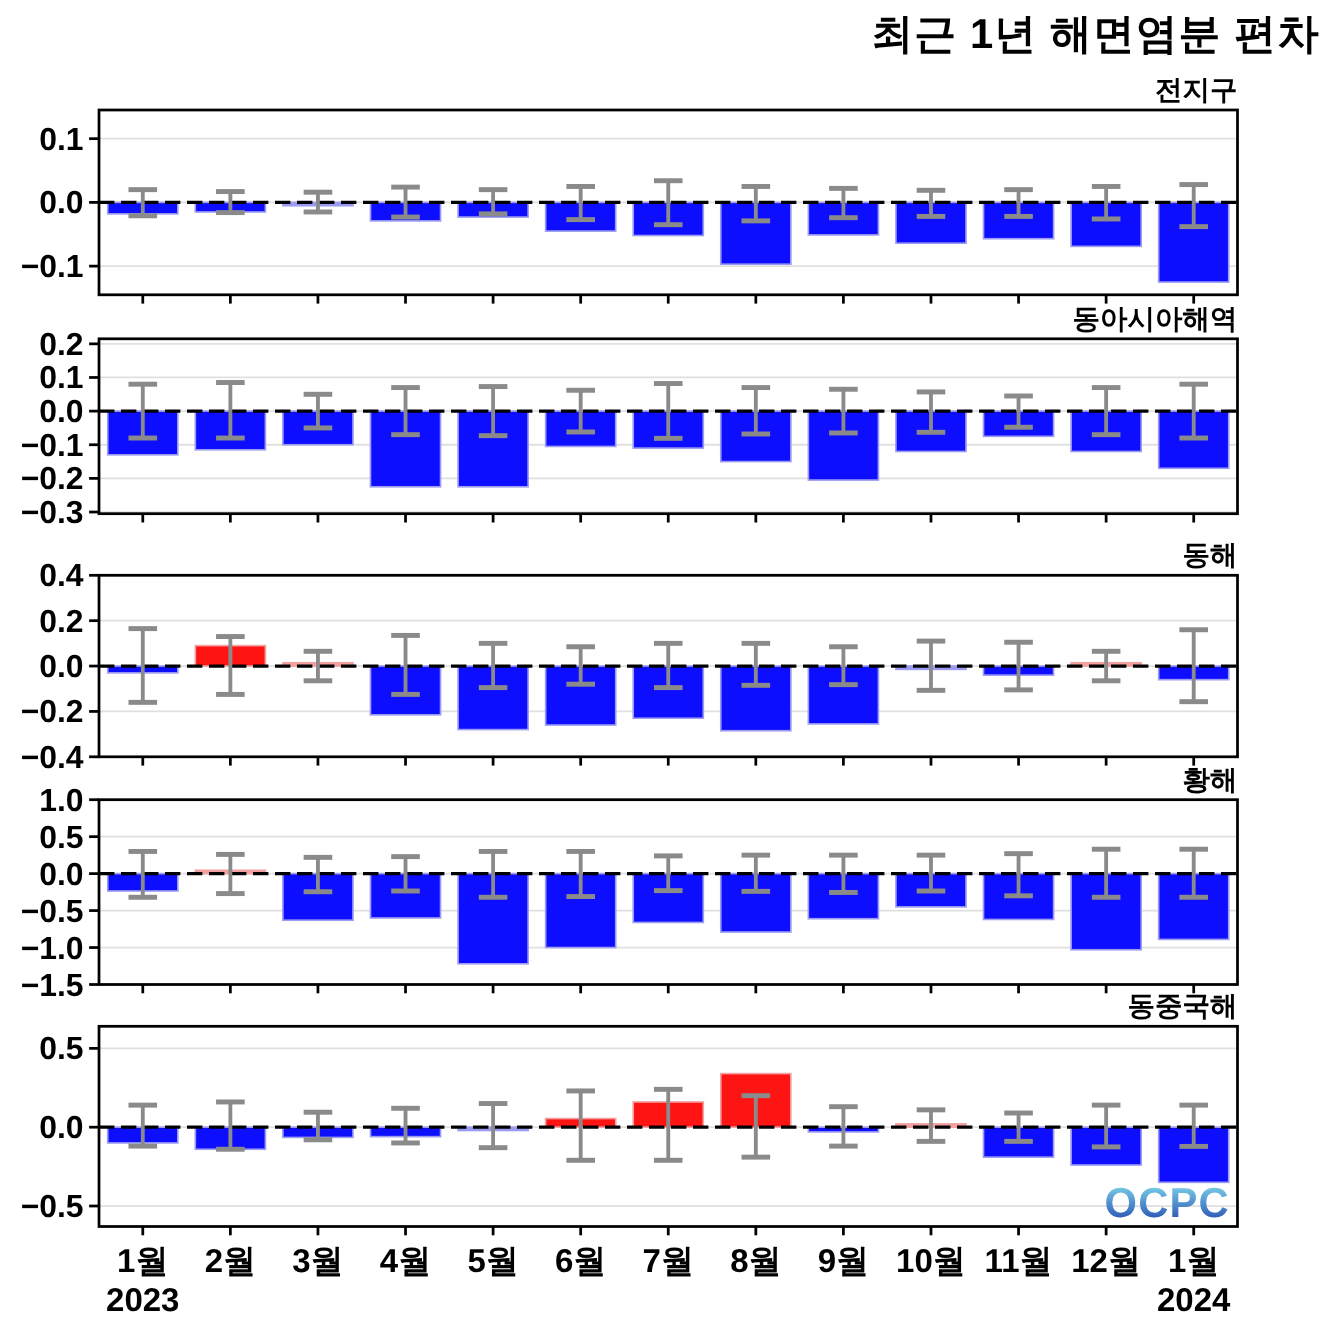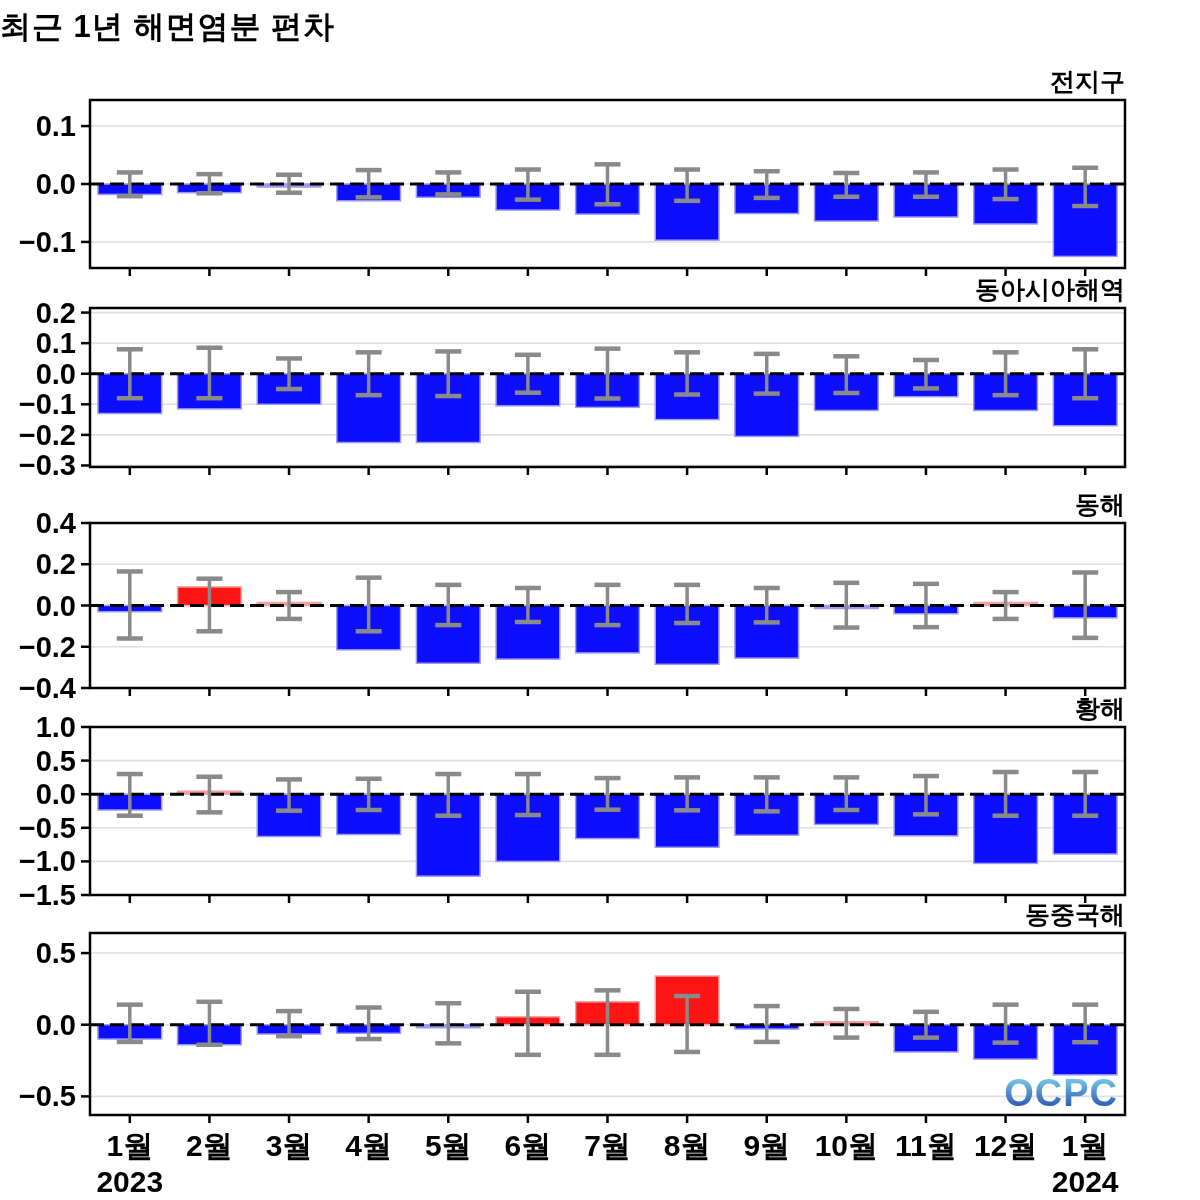--- a/index.html
+++ b/index.html
@@ -1,19 +1,19 @@
 <!DOCTYPE html>
 <html><head>
 <meta charset="utf-8">
 <style>
   html,body{margin:0;padding:0;background:#ffffff;}
   body{width:1200px;height:1200px;position:relative;font-family:"Liberation Sans","DejaVu Sans",sans-serif;}
   #page-title{
-    position:absolute;left:0;top:6px;width:1200px;text-align:left;
-    font-size:31px;font-weight:bold;color:#000;letter-spacing:1px;
+    position:absolute;left:0;top:6px;width:1200px;text-align:right;
+    font-size:38px;font-weight:bold;color:#000;letter-spacing:1px;
   }
   #chart-wrap{position:absolute;left:0;top:0;width:1200px;height:1200px;}
   svg text{font-family:"Liberation Sans","DejaVu Sans",sans-serif;}
 </style>
 </head>
 <body>
 
 <div id="chart-wrap">
   <div id="page-title">최근 1년 해면염분 편차</div>
   <svg id="chart-svg" width="1200" height="1200" viewBox="0 0 1200 1200" xmlns="http://www.w3.org/2000/svg">

